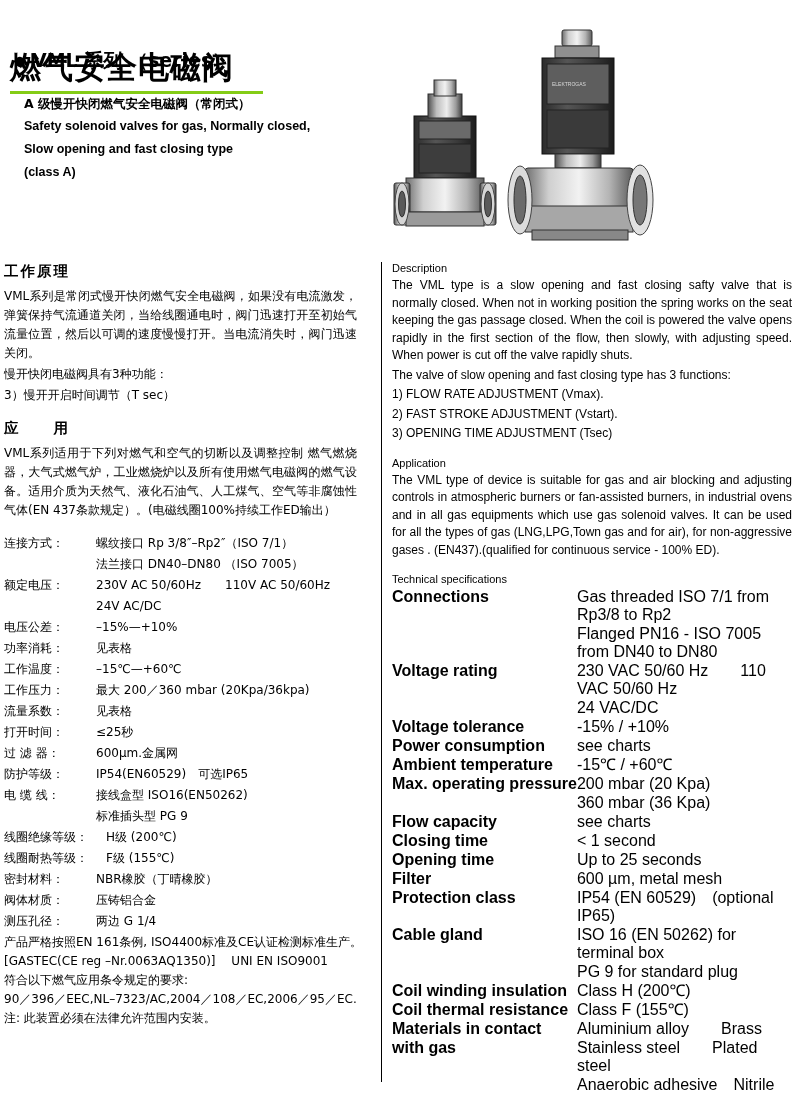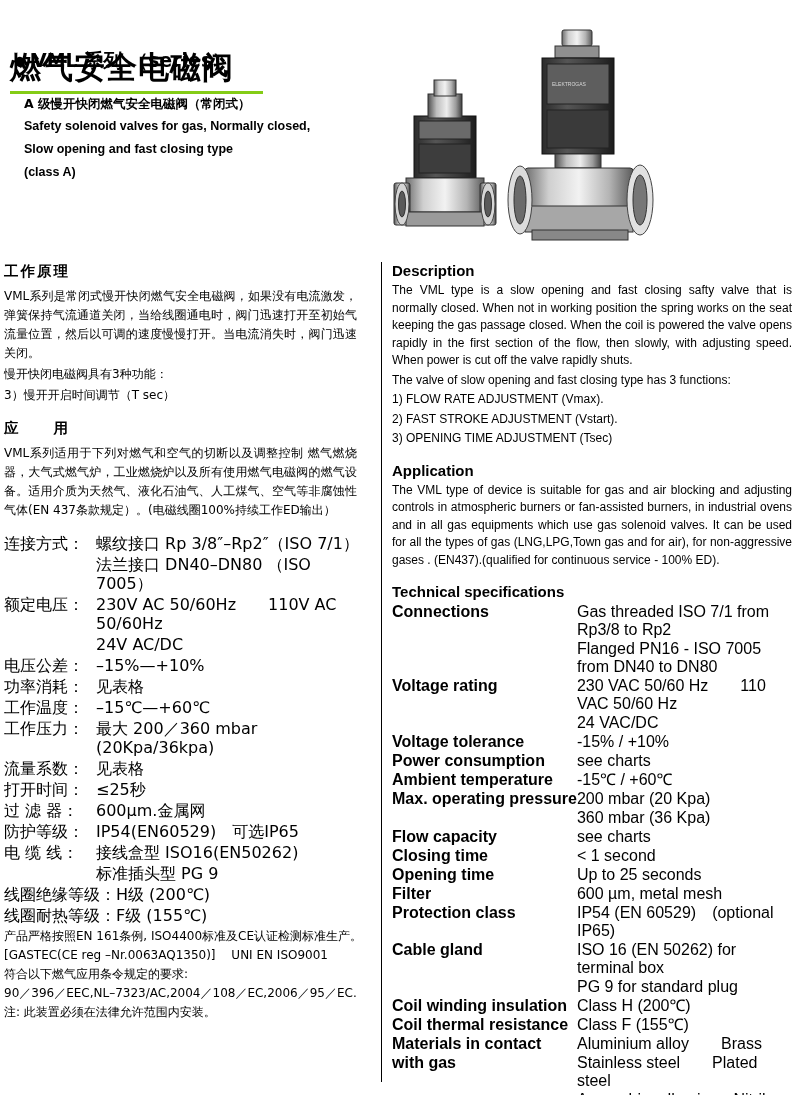--- a/index.html
+++ b/index.html
@@ -45,36 +45,36 @@
     position:absolute;left:381px;top:262px;width:0;height:820px;
     border-left:1px solid #000;
   }
 
   h2.sec{
     font-family:"DejaVu Sans", sans-serif;
     font-size:14.5px;font-weight:bold;margin:0 0 6px 0;
     letter-spacing:2px;
   }
   h2.sec-en{
-    font-size:15px;font-weight:bold;margin:0 0 3px 0;
+    font-size:11px;font-weight:normal;margin:0 0 3px 0;
   }
   p.body-cn{
     font-family:"DejaVu Sans", sans-serif;
     font-size:12px;line-height:19px;margin:0 9px 2px 0;text-align:justify;
   }
   p.body-en{
     font-size:12px;line-height:17.5px;margin:0 0 2px 0;text-align:justify;
   }
   .gap{height:12px;}
 
   
   table.spec{border-collapse:collapse;width:100%;}
   table.spec td{
     vertical-align:top;
-    font-size:16px;line-height:19px;padding:0 0 2px 0;
+    font-size:12px;line-height:19px;padding:0 0 2px 0;
     font-family:"DejaVu Sans", sans-serif;
   }
   td.k{width:92px;white-space:nowrap;}
   td.k2{width:102px;white-space:nowrap;font-size:11px;}
   td.v{font-size:12px;}
 
   
   table.specen{border-collapse:collapse;width:100%;}
   table.specen td{
     vertical-align:top;font-size:16px;line-height:18px;padding:0 0 1px 0;
@@ -259,20 +259,36 @@
             <td class="k2">线圈绝缘等级：</td>
             <td class="v">H级 (200℃)</td>
           </tr>
       <tr>
             <td class="k2">线圈耐热等级：</td>
             <td class="v">F级 (155℃)</td>
           </tr>
     </tbody>
       </table>
 
+    <table class="spec">
+      <tbody>
+          <tr>
+            <td class="k">密封材料：</td>
+            <td class="v">NBR橡胶（丁晴橡胶）</td>
+          </tr>
+      <tr>
+            <td class="k">阀体材质：</td>
+            <td class="v">压铸铝合金</td>
+          </tr>
+      <tr>
+            <td class="k">测压孔径：</td>
+            <td class="v">两边 G 1/4</td>
+          </tr>
+    </tbody>
+      </table>
 
     <div class="footnote">
       <div>产品严格按照EN 161条例, ISO4400标准及CE认证检测标准生产。</div>
       <div>[GASTEC(CE reg –Nr.0063AQ1350)]　 UNI EN ISO9001</div>
       <div>符合以下燃气应用条令规定的要求:</div>
       <div>90／396／EEC,NL–7323/AC,2004／108／EC,2006／95／EC.</div>
       <div>注: 此装置必须在法律允许范围内安装。</div>
     </div>
   </div>
 

